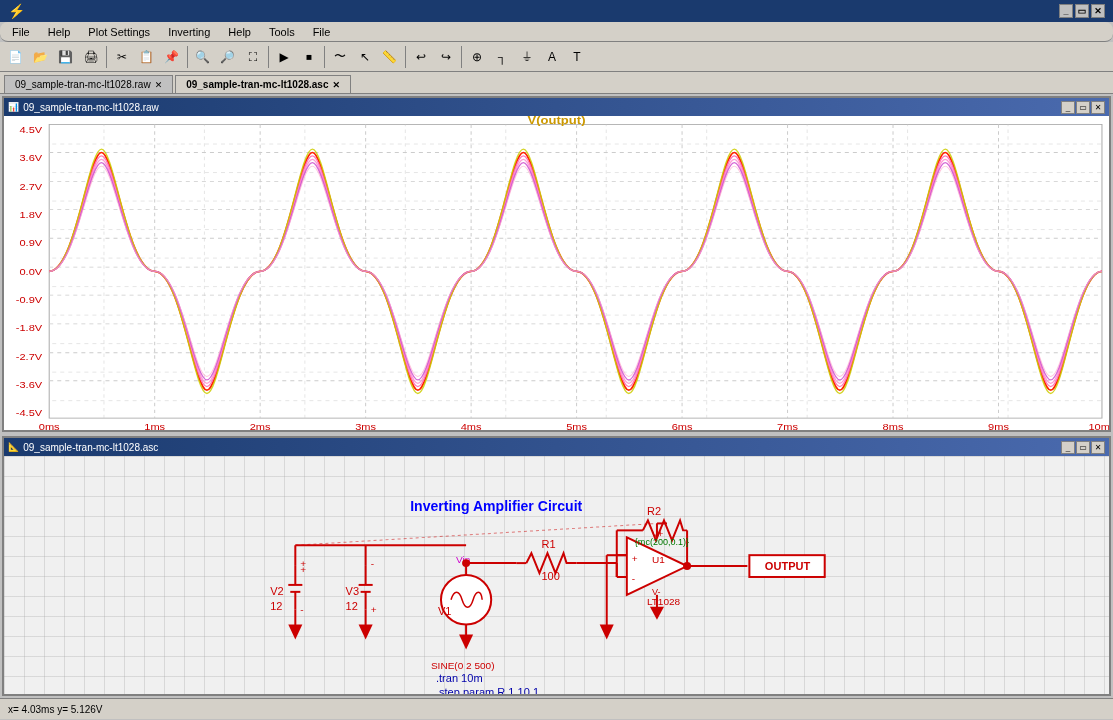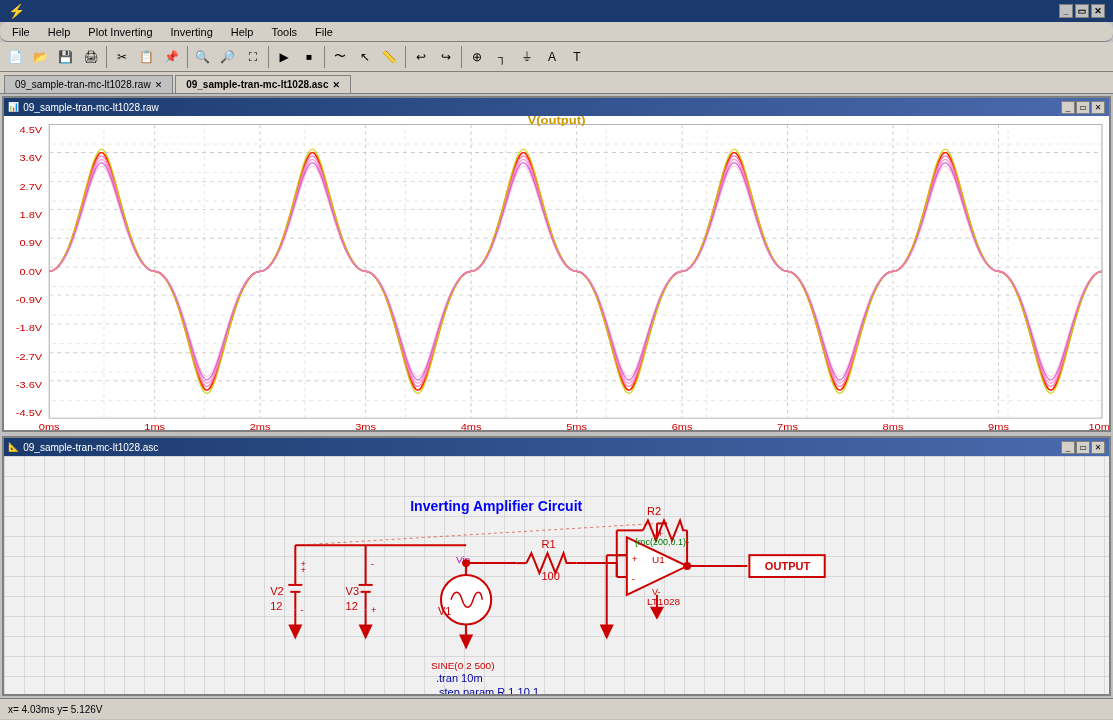--- a/index.html
+++ b/index.html
@@ -225,21 +225,21 @@
   <div id="title-bar-controls">
     <div class="title-btn">_</div>
     <div class="title-btn">▭</div>
     <div class="title-btn">✕</div>
   </div>
 </div>
 
 <div id="menu-bar">
   <div class="menu-item">File</div>
   <div class="menu-item">Help</div>
-  <div class="menu-item">Plot Inverting</div>
+  <div class="menu-item">Plot Settings</div>
   <div class="menu-item">Inverting</div>
   <div class="menu-item">Help</div>
   <div class="menu-item">Tools</div>
   <div class="menu-item">File</div>
 </div>
 
 <div id="toolbar">
 
   <div class="tb-btn" title="New">📄</div>
   <div class="tb-btn" title="Open">📂</div>

